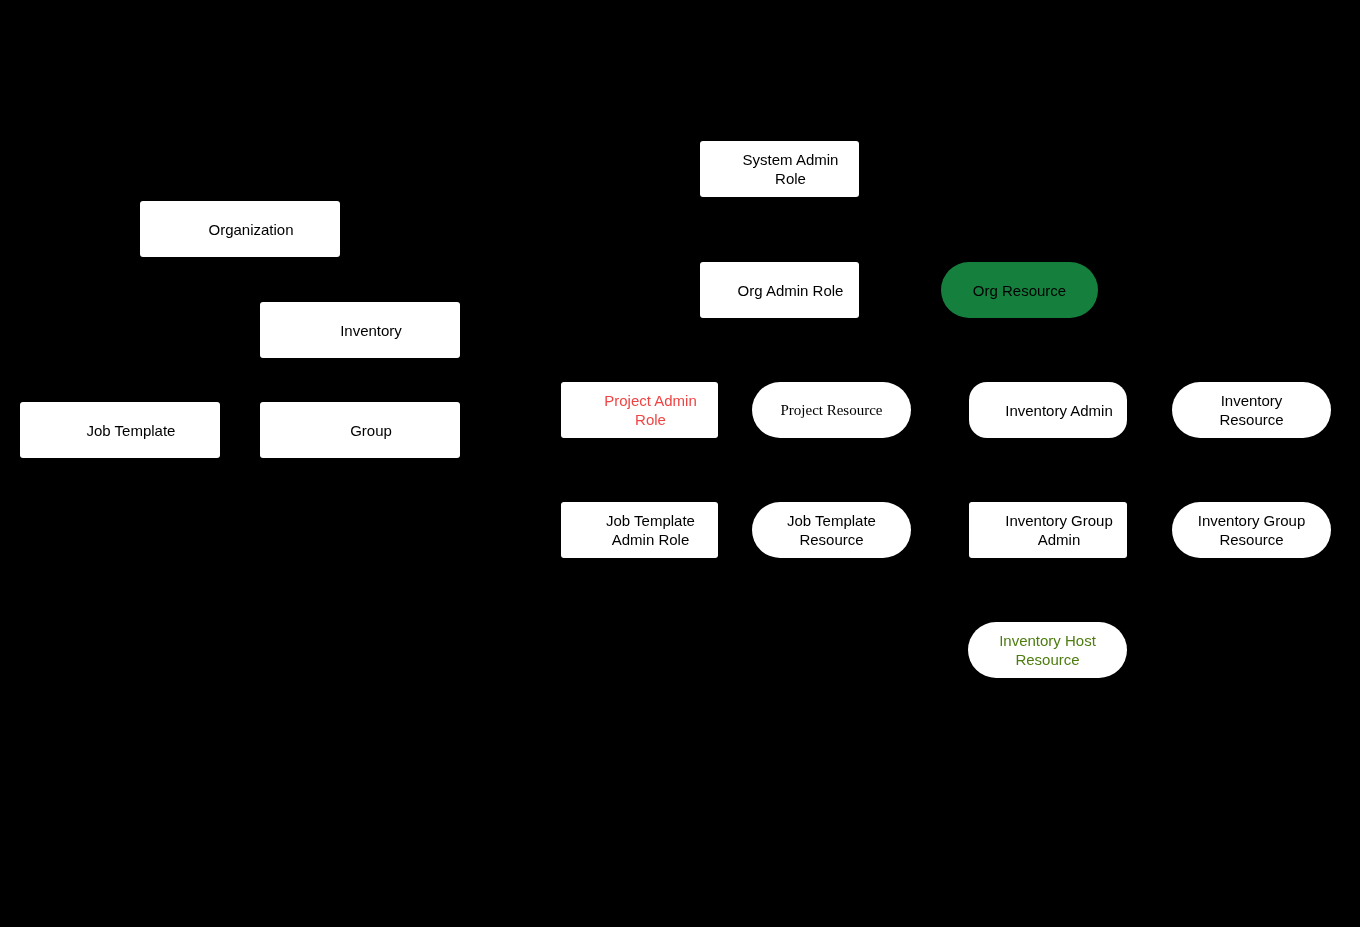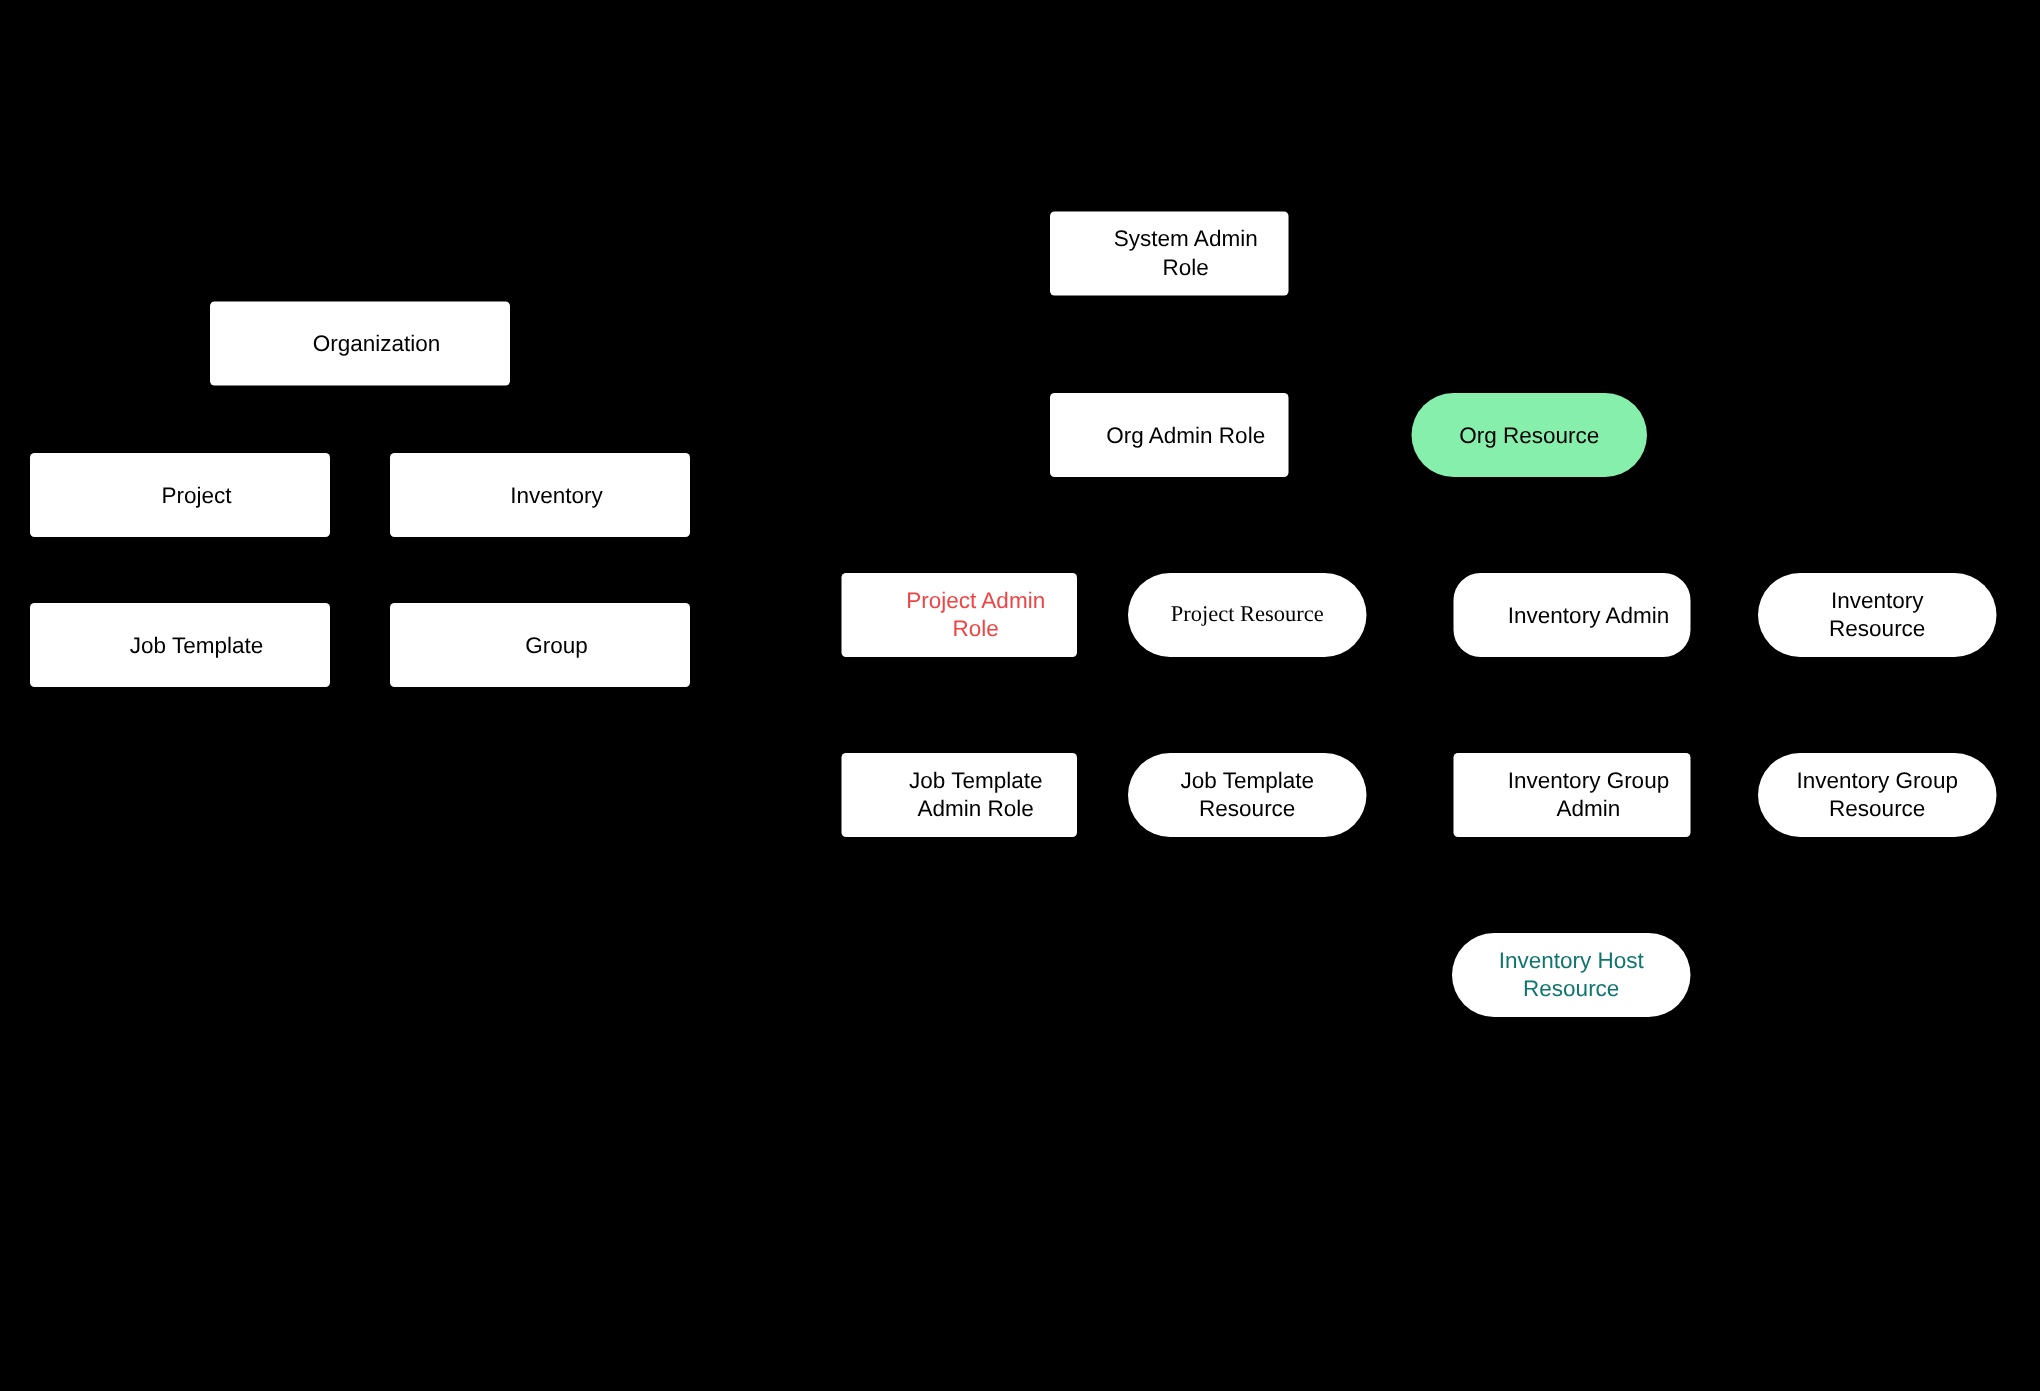--- a/index.html
+++ b/index.html
@@ -42,37 +42,36 @@
   }
   .shape-stadium {
     border-radius: 999px;
   }
 </style>
 </head>
 <body>
 
 <div id="canvas" style="background: rgb(0, 0, 0);">
     <div class="node shape-rect" style="left: 140px; top: 201px; width: 200px; height: 56px; background: rgb(255, 255, 255); color: rgb(0, 0, 0);">Organization</div>
-    <div class="node shape-rect" style="left: 20px; top: 302px; width: 200px; height: 56px; background: rgb(255, 255, 255); color: rgb(0, 0, 0);">Project</div>
     <div class="node shape-rect" style="left: 260px; top: 302px; width: 200px; height: 56px; background: rgb(255, 255, 255); color: rgb(0, 0, 0);">Inventory</div>
     <div class="node shape-rect" style="left: 20px; top: 402px; width: 200px; height: 56px; background: rgb(255, 255, 255); color: rgb(0, 0, 0);">Job Template</div>
     <div class="node shape-rect" style="left: 260px; top: 402px; width: 200px; height: 56px; background: rgb(255, 255, 255); color: rgb(0, 0, 0);">Group</div>
     <div class="node shape-rect" style="left: 700px; top: 141px; width: 159px; height: 56px; background: rgb(255, 255, 255); color: rgb(0, 0, 0);">System Admin
 Role</div>
     <div class="node shape-rect" style="left: 700px; top: 262px; width: 159px; height: 56px; background: rgb(255, 255, 255); color: rgb(0, 0, 0);">Org Admin Role</div>
-    <div class="node shape-stadium" style="left: 941px; top: 262px; width: 157px; height: 56px; background: #86efac; color: rgb(0, 0, 0);">Org Resource</div>
+    <div class="node shape-stadium" style="left: 941px; top: 262px; width: 157px; height: 56px; background: #15803d; color: rgb(0, 0, 0);">Org Resource</div>
     <div class="node shape-rect" style="left: 561px; top: 382px; width: 157px; height: 56px; background: rgb(255, 255, 255); color: #ef4444;">Project Admin
 Role</div>
     <div class="node shape-stadium" style="left: 752px; top: 382px; width: 159px; height: 56px; background: rgb(255, 255, 255); color: rgb(0, 0, 0); font-family: Liberation Serif, serif;">Project Resource</div>
     <div class="node shape-rect" style="left: 969px; top: 382px; width: 158px; height: 56px; background: rgb(255, 255, 255); color: rgb(0, 0, 0); border-radius: 18px;">Inventory Admin</div>
     <div class="node shape-stadium" style="left: 1172px; top: 382px; width: 159px; height: 56px; background: rgb(255, 255, 255); color: rgb(0, 0, 0);">Inventory
 Resource</div>
     <div class="node shape-rect" style="left: 561px; top: 502px; width: 157px; height: 56px; background: rgb(255, 255, 255); color: rgb(0, 0, 0);">Job Template
 Admin Role</div>
     <div class="node shape-stadium" style="left: 752px; top: 502px; width: 159px; height: 56px; background: rgb(255, 255, 255); color: rgb(0, 0, 0);">Job Template
 Resource</div>
     <div class="node shape-rect" style="left: 969px; top: 502px; width: 158px; height: 56px; background: rgb(255, 255, 255); color: rgb(0, 0, 0);">Inventory Group
 Admin</div>
     <div class="node shape-stadium" style="left: 1172px; top: 502px; width: 159px; height: 56px; background: rgb(255, 255, 255); color: rgb(0, 0, 0);">Inventory Group
 Resource</div>
-    <div class="node shape-stadium" style="left: 968px; top: 622px; width: 159px; height: 56px; background: rgb(255, 255, 255); color: #0f766e;">Inventory Host
+    <div class="node shape-stadium" style="left: 968px; top: 622px; width: 159px; height: 56px; background: rgb(255, 255, 255); color: #4d7c0f;">Inventory Host
 Resource</div>
   </div>
 
 </body></html>

